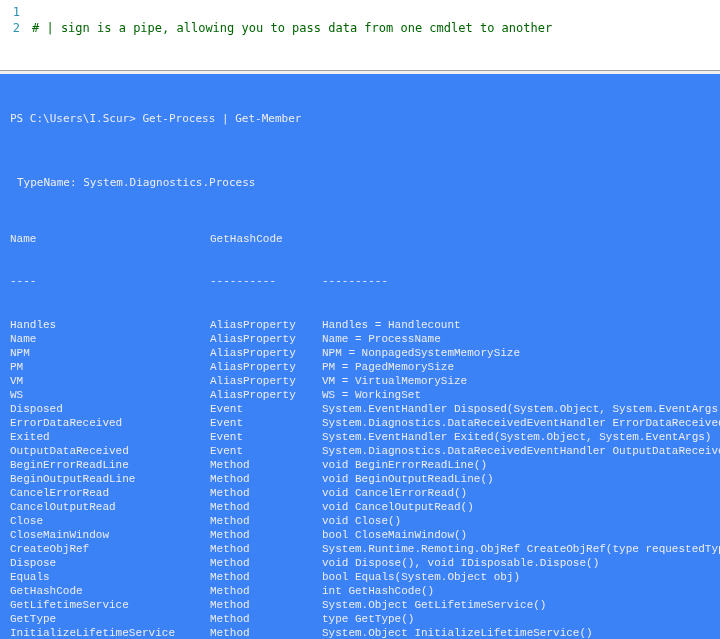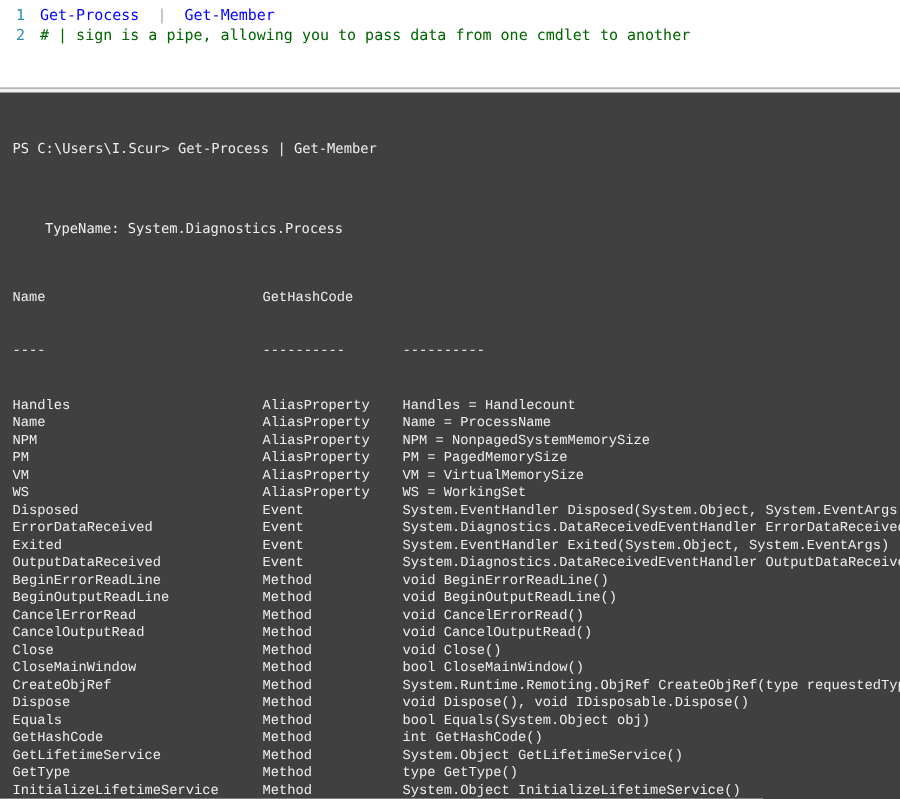--- a/index.html
+++ b/index.html
@@ -30,46 +30,45 @@
   .ed-content { white-space: pre; }
   .cmd { color: #0000ff; }
   .pipe { color: #a9a9a9; }
   .comment { color: #006400; }
   .divider {
     border-top: 1px solid #a0a0a0;
     height: 4px;
     background: #f0f0f0;
   }
   .console {
-    background: #404040;
+    background: #3b82f6;
     color: #eeedf0;
     height: 565px;
     padding: 10px 0 20px 10px;
     font-size: 11px;
     line-height: 14px;
     white-space: pre;
     overflow: hidden;
   }
   .prompt-line { margin-bottom: 18px; }
-  .typename { margin: 4px 0 14px 26px; }
+  .typename { margin: 4px 0 14px 7px; }
   .cols-header, .cols-under, .mrow {
     display: grid;
     grid-template-columns: 200px 112px 1fr;
     font-family: Liberation Mono, monospace;
   }
   .cols-header { margin-bottom: 0; }
   .cols-under { margin-bottom: 2px; }
 </style>
 </head>
 <body>
 
 <div class="editor" id="editor">
     <div class="ed-line">
       <span class="ln">1</span>
-      <span class="ed-content"><span class="cmd">Get-Process</span><span>  </span><span class="pipe">|</span><span>  </span><span class="cmd">Get-Member</span></span>
     </div>
     <div class="ed-line">
       <span class="ln">2</span>
       <span class="ed-content"><span class="comment"># | sign is a pipe, allowing you to pass data from one cmdlet to another</span></span>
     </div>
   </div>
 
 <div class="divider"></div>
 
 <div class="console">

